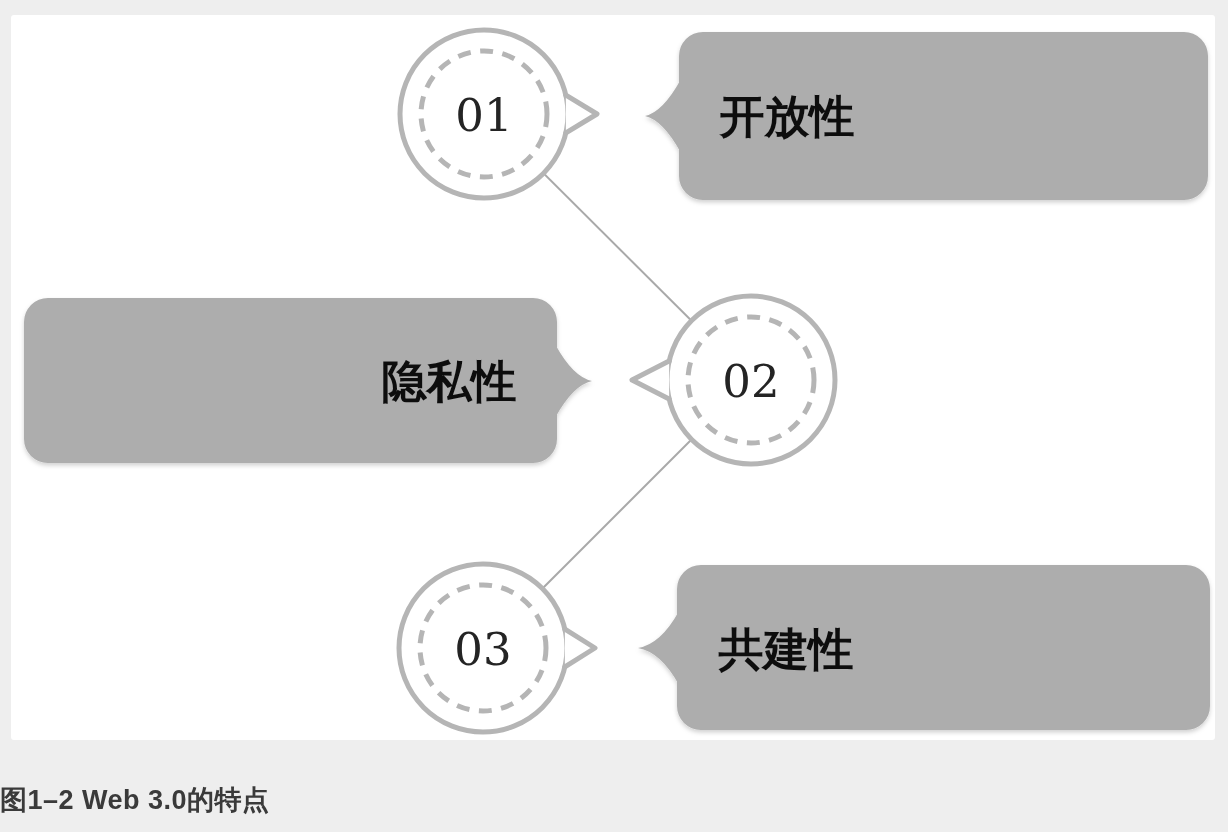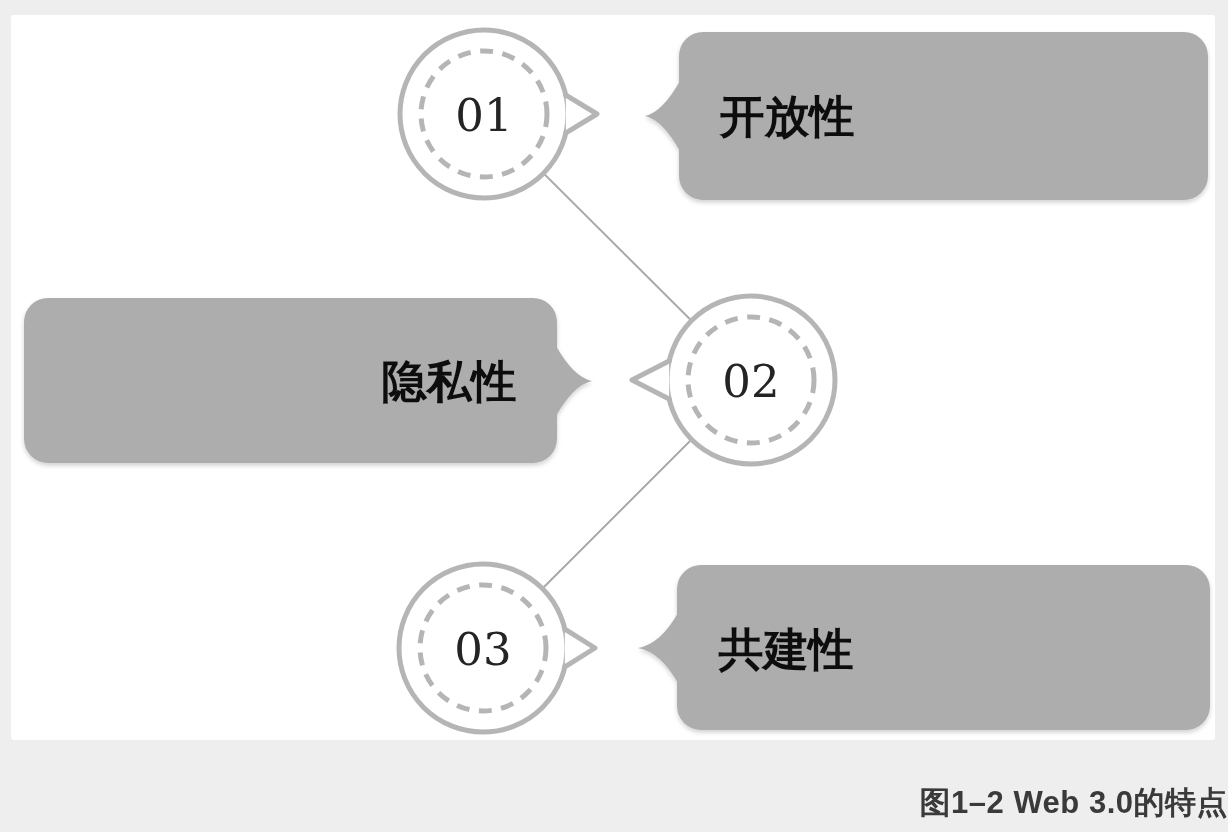--- a/index.html
+++ b/index.html
@@ -27,23 +27,23 @@
   .panel svg {
     display: block;
     width: 1204px;
     height: 725px;
   }
   .caption {
     position: absolute;
     left: 0;
     top: 782px;
     width: 1228px;
-    text-align: right;
+    text-align: left;
     font-family: "Liberation Sans", sans-serif;
-    font-size: 31px;
+    font-size: 27px;
     font-weight: bold;
     color: #3a3a3a;
     letter-spacing: 0.5px;
   }
   .bubble-label {
     font-family: "DejaVu Serif", "Liberation Serif", serif;
     font-size: 45px;
     font-weight: bold;
     fill: #111111;
   }

